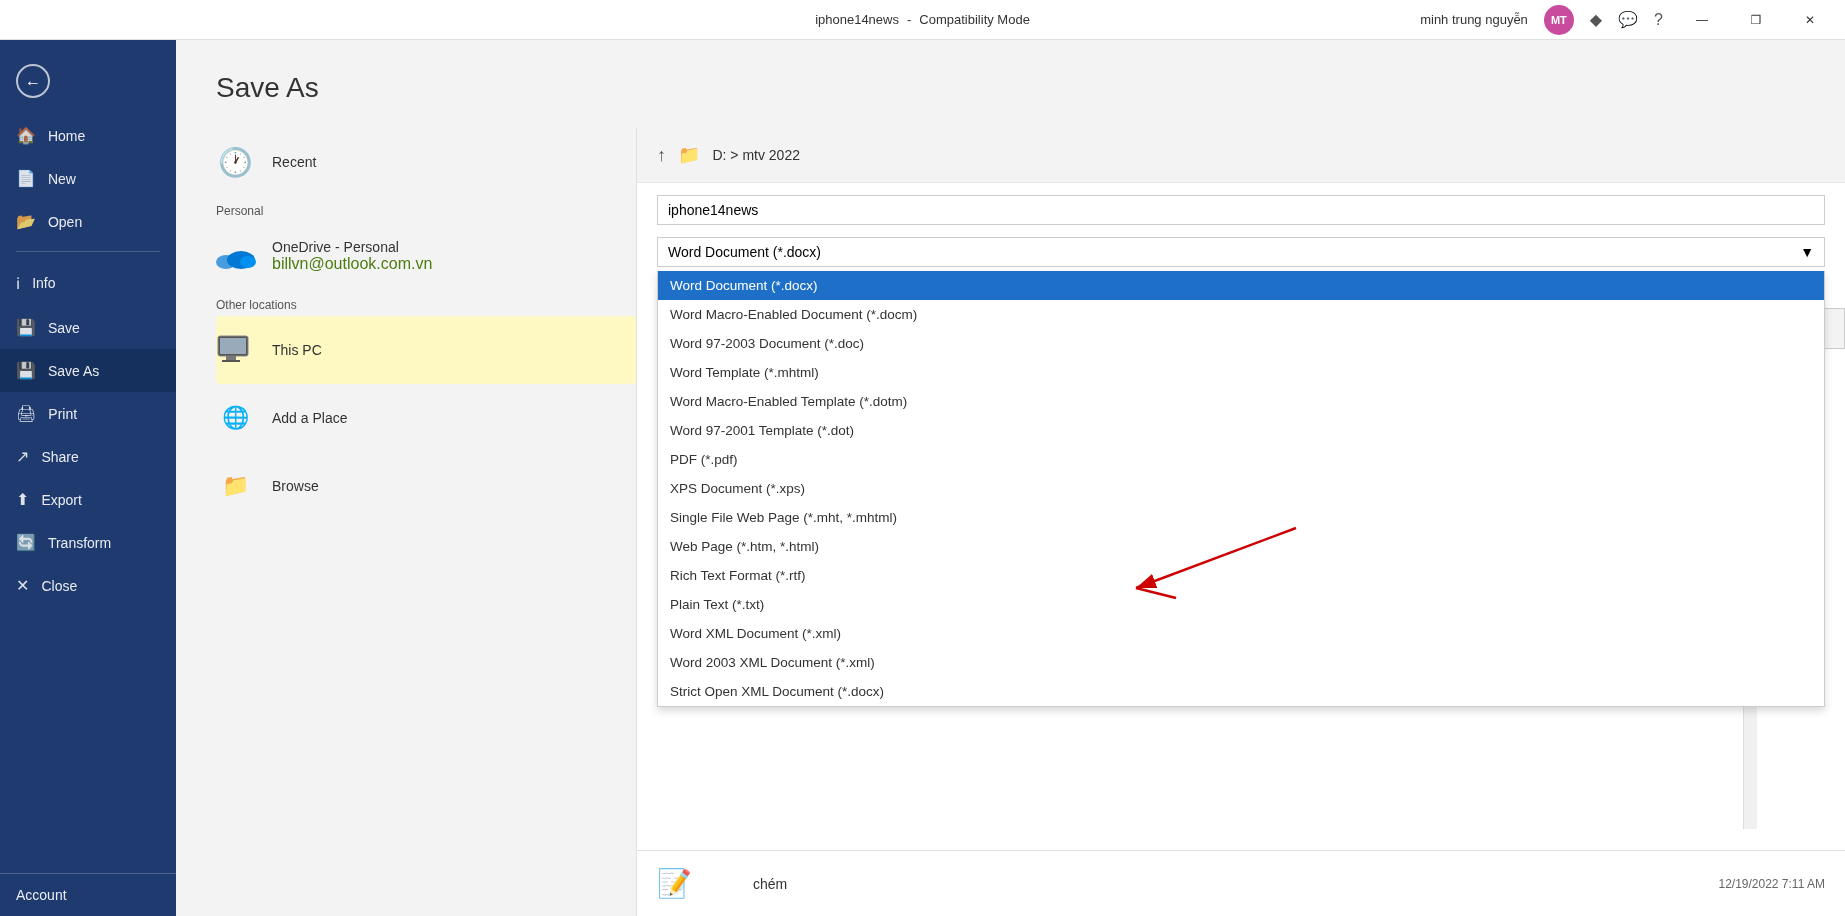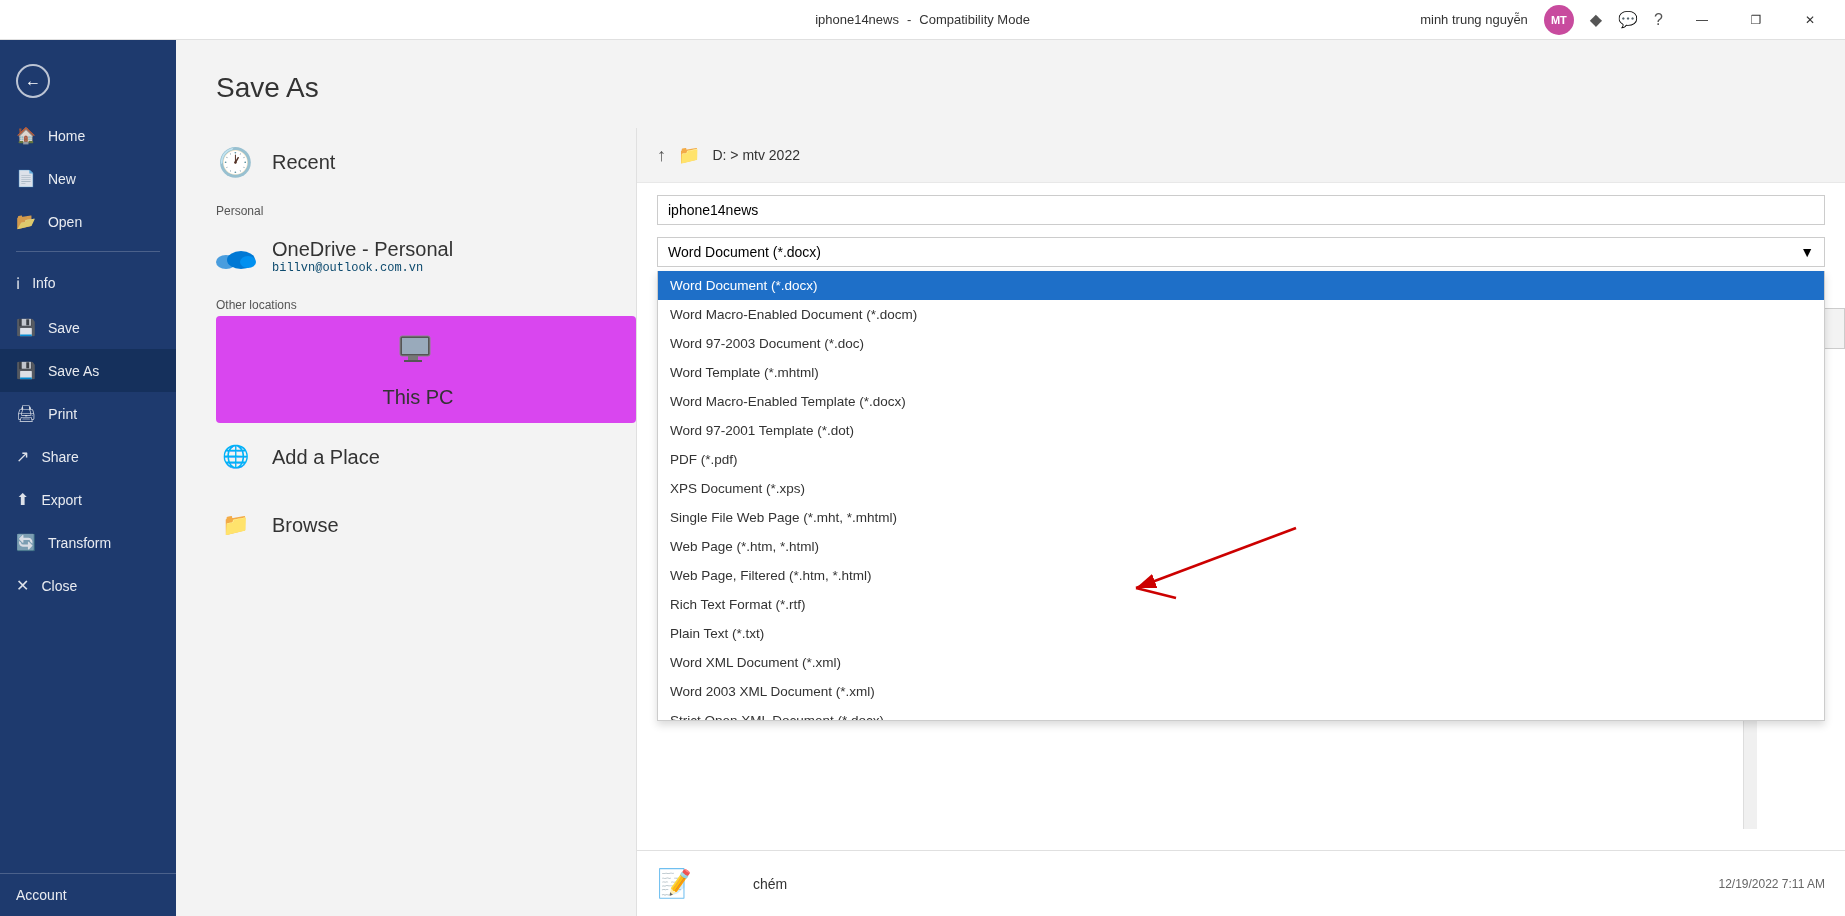--- a/index.html
+++ b/index.html
@@ -153,34 +153,34 @@
     }
 
     .location-item {
       display: flex;
       align-items: center;
       gap: 16px;
       padding: 14px 16px 14px 0;
       cursor: pointer;
       border-radius: 4px;
     }
-    .location-item.selected { background: #d946ef; flex-direction: column; }
+    .location-item.selected { background: #fef9c3; }
 
     .location-icon {
       width: 40px;
       height: 40px;
       display: flex;
       align-items: center;
       justify-content: center;
       font-size: 24px;
       flex-shrink: 0;
     }
     .location-text { display: flex; flex-direction: column; }
-    .location-name { font-size: 20px; color: #333; font-weight: 500; }
-    .location-sub { font-size: 12px; color: #0c4a6e; font-family: Liberation Mono, monospace; }
+    .location-name { font-size: 14px; color: #333; font-weight: 500; }
+    .location-sub { font-size: 16px; color: #4d7c0f; }
 
     .section-label {
       font-size: 12px;
       color: #555;
       padding: 8px 0 4px 0;
       font-weight: 400;
     }
 
     
     .file-panel {
@@ -501,39 +501,36 @@
               <div class="format-option">
                 <span>Word Macro-Enabled Document (*.docm)</span>
               </div>
               <div class="format-option">
                 <span>Word 97-2003 Document (*.doc)</span>
               </div>
               <div class="format-option">
                 <span>Word Template (*.mhtml)</span>
               </div>
               <div class="format-option">
-                <span>Word Macro-Enabled Template (*.docx)</span>
+                <span>Word Macro-Enabled Template (*.dotm)</span>
               </div>
               <div class="format-option">
                 <span>Word 97-2001 Template (*.dot)</span>
               </div>
               <div class="format-option">
                 <span>PDF (*.pdf)</span>
               </div>
               <div class="format-option">
                 <span>XPS Document (*.xps)</span>
               </div>
               <div class="format-option">
                 <span>Single File Web Page (*.mht, *.mhtml)</span>
               </div>
               <div class="format-option">
                 <span>Web Page (*.htm, *.html)</span>
-              </div>
-              <div class="format-option">
-                <span>Web Page, Filtered (*.htm, *.html)</span>
               </div>
               <div class="format-option">
                 <span>Rich Text Format (*.rtf)</span>
               </div>
               <div class="format-option">
                 <span>Plain Text (*.txt)</span>
               </div>
               <div class="format-option">
                 <span>Word XML Document (*.xml)</span>
               </div>

